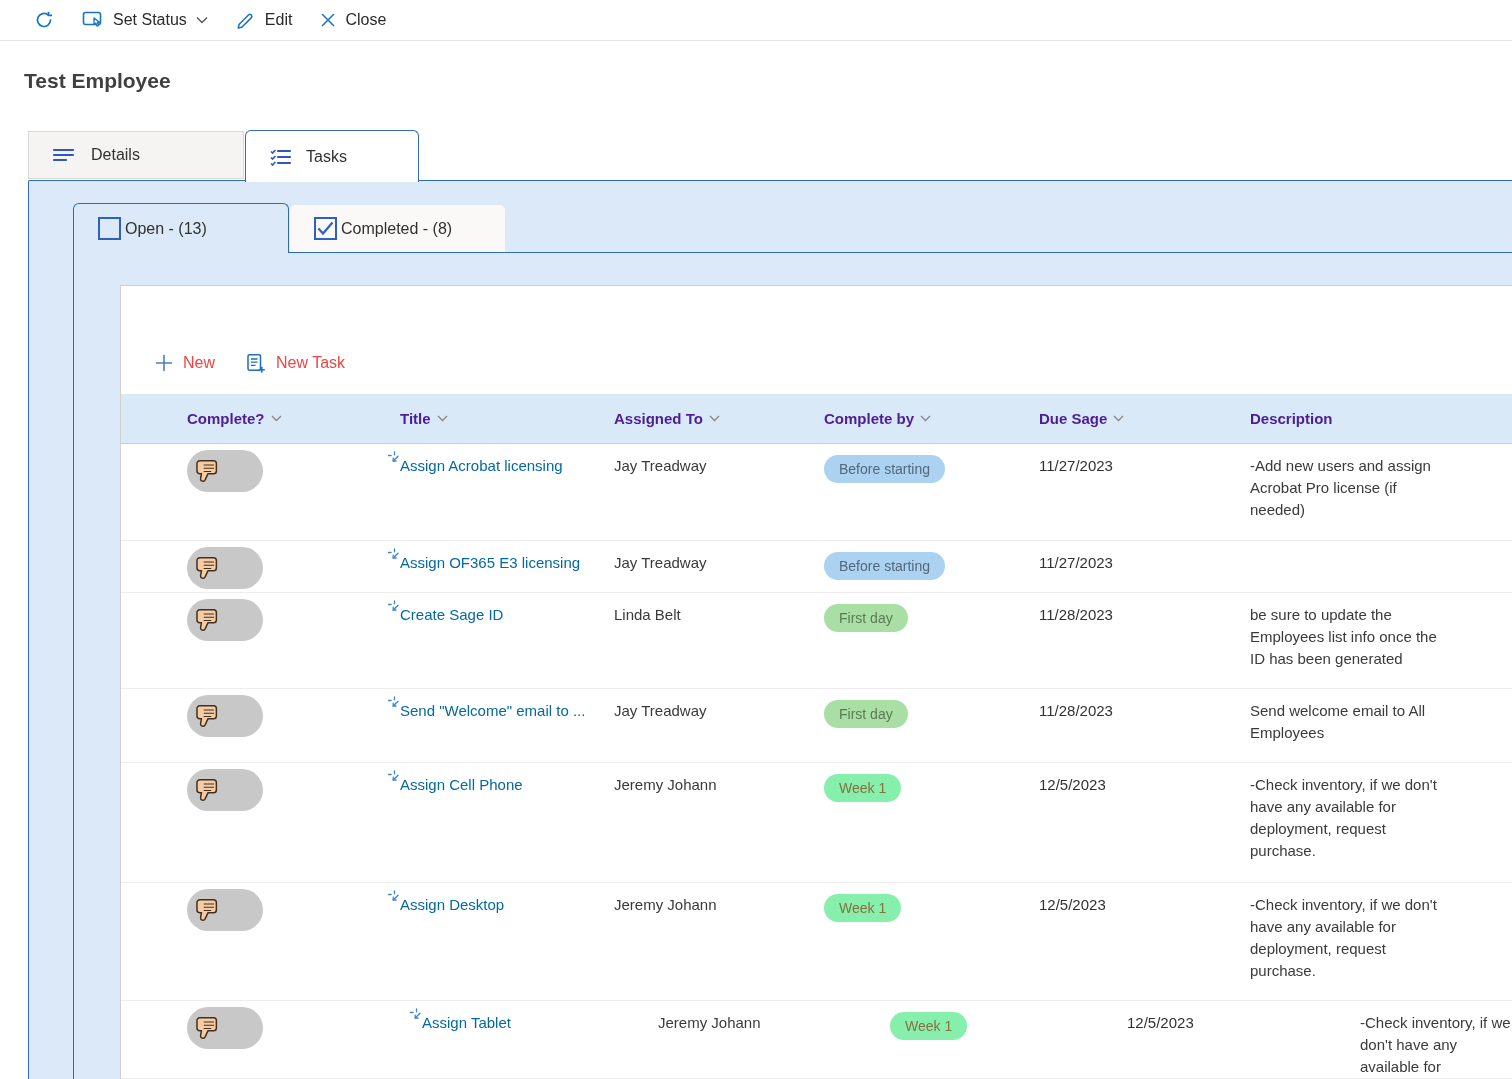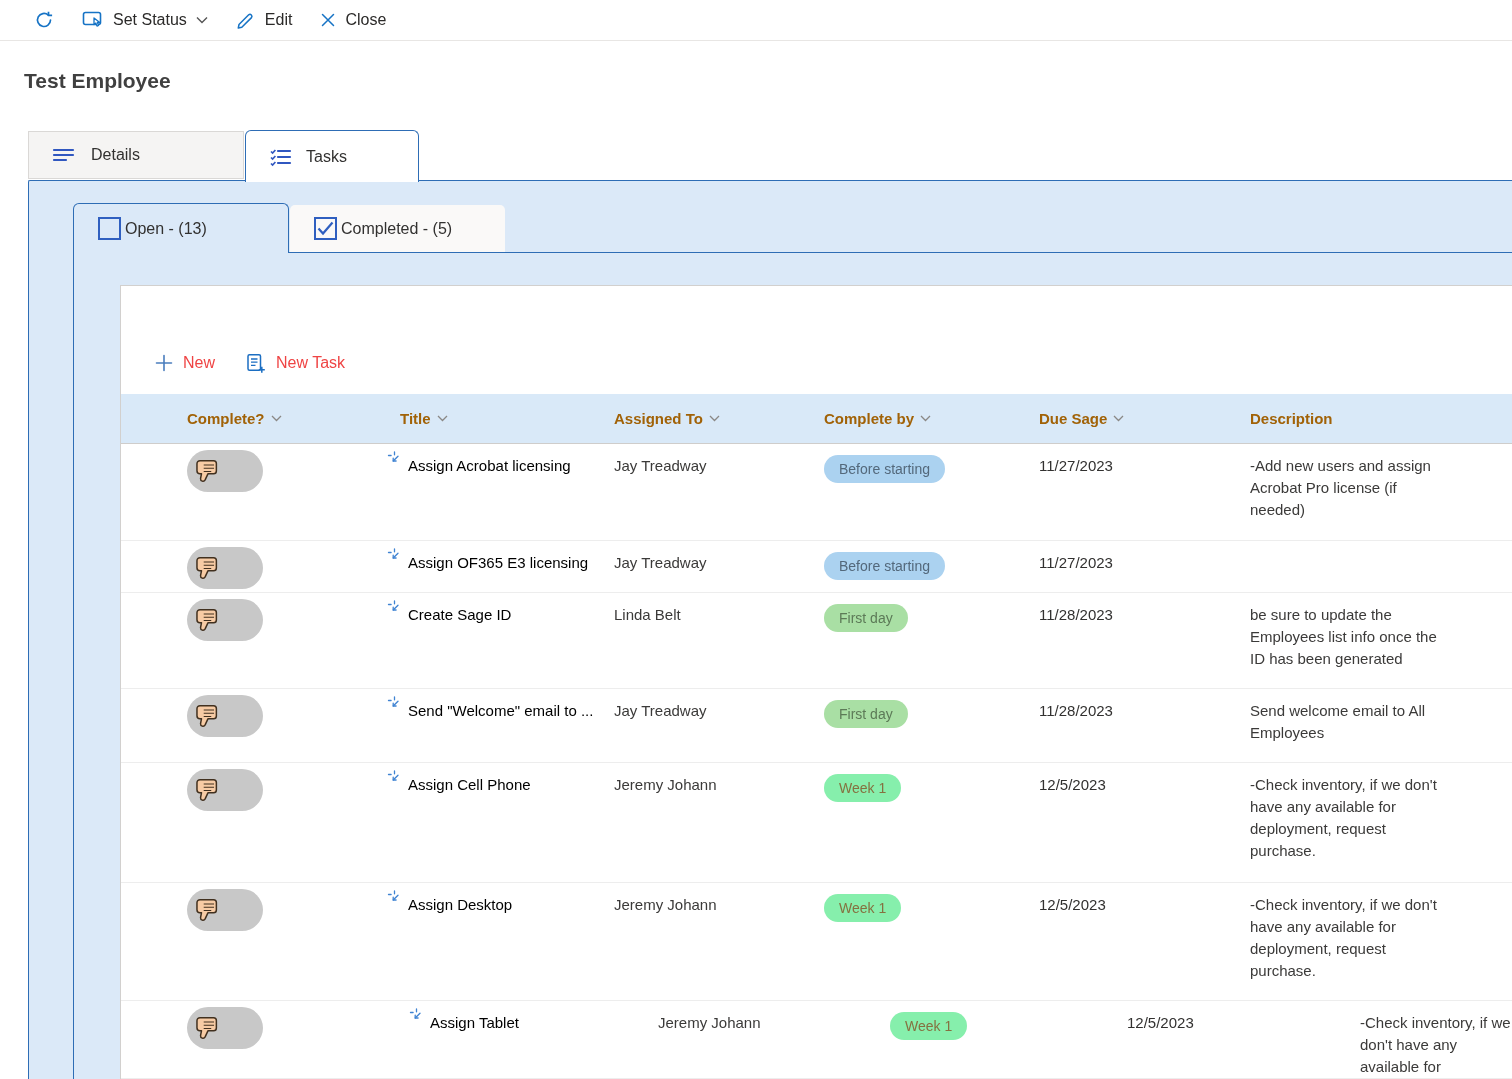--- a/index.html
+++ b/index.html
@@ -37,30 +37,30 @@
   .cbx{width:23px;height:23px;border:2px solid #2f5fc0;box-sizing:border-box;display:flex;align-items:center;justify-content:center;}
 
   
   .card{position:absolute;left:120px;top:285px;right:0;bottom:0;background:#fff;
         border-left:1px solid #d2d0ce;border-top:1px solid #d2d0ce;z-index:2;box-sizing:border-box;}
   .card-toolbar{margin:60px 0 0 34px;height:34px;display:flex;align-items:center;gap:30px;}
   .lbtn{display:flex;align-items:center;gap:10px;font-size:16px;color:#ef4444;cursor:pointer;}
 
   .gridcols{display:grid;grid-template-columns:213px 214px 210px 215px 211px 1fr;padding-left:66px;box-sizing:border-box;}
   .list-header{margin-top:14px;height:50px;background:#d9e9f8;align-items:center;border-bottom:1px solid #cfcdcb;}
-  .hcell{display:flex;align-items:center;gap:6px;font-size:15px;font-weight:bold;color:#a16207;cursor:pointer;}
+  .hcell{display:flex;align-items:center;gap:6px;font-size:15px;font-weight:bold;color:#4c1d95;cursor:pointer;}
 
   .trow{border-bottom:1px solid #ededed;background:#fff;}
   .cell{box-sizing:border-box;}
   .c-complete{padding-top:6px;}
   .toggle{width:76px;height:42px;border-radius:21px;background:#c8c8c8;display:flex;align-items:center;cursor:pointer;}
   .toggle svg{margin-left:5px;}
   .c-title{position:relative;padding-top:13px;font-size:15px;}
   .clickicon{position:absolute;left:-13px;top:7px;}
-  .titlelink{color:#000000;text-decoration:none;cursor:pointer;margin-left:8px;}
+  .titlelink{color:#0369a1;text-decoration:none;cursor:pointer;}
   .c-assigned{padding-top:13px;font-size:15px;color:#3b3a39;}
   .c-badge{padding-top:11px;}
   .badge{display:inline-block;padding:6px 15px;border-radius:15px;font-size:14px;}
   .b-blue{background:#abd2f0;color:#53687b;}
   .b-green{background:#a9dfa4;color:#5c7a57;}
   .b-yellow{background:#86efac;color:#857140;}
   .c-date{padding-top:13px;font-size:15px;color:#323130;}
   .c-desc{padding-top:11px;font-size:15px;color:#3b3a39;line-height:22px;max-width:196px;}
   .partial .c-title{padding-top:16px;}
 </style>
@@ -123,21 +123,21 @@
   <div class="subtab subtab-open">
     <span class="cbx"></span>
     <span>Open - (13)</span>
   </div>
   <div class="subtab subtab-completed">
     <span class="cbx">
       <svg width="17" height="15" viewBox="0 0 17 15">
           <path d="M1.5 7.5l4.5 5L15.5 1.5" fill="none" stroke="#2f5fc0" stroke-width="2.2"></path>
         </svg>
     </span>
-    <span>Completed - (5)</span>
+    <span>Completed - (8)</span>
   </div>
 
   <div class="card">
     <div class="card-toolbar">
       <div class="lbtn">
         <svg width="18" height="18" viewBox="0 0 18 18">
           <path d="M9 1.5v15M1.5 9h15" fill="none" stroke="#4a7dbd" stroke-width="1.6" stroke-linecap="round"></path>
         </svg>
         <span>New</span>
       </div>

